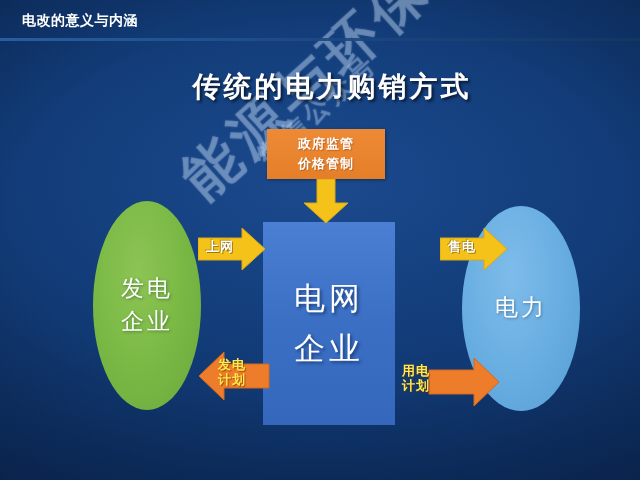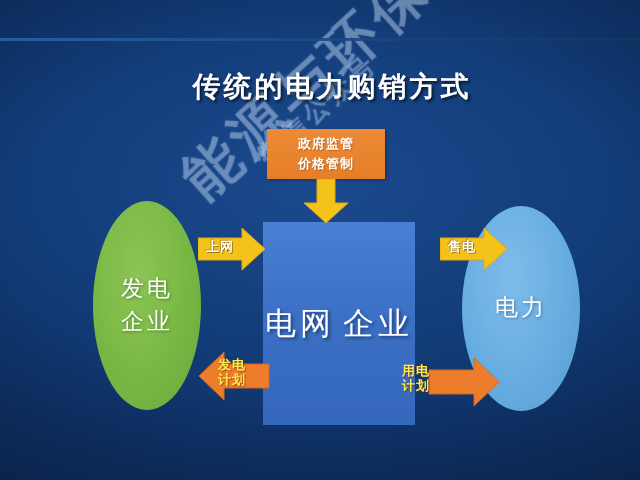--- a/index.html
+++ b/index.html
@@ -123,25 +123,25 @@
     position: absolute;
     left: 303px; top: 179px;
     width: 46px; height: 45px;
     z-index: 5;
   }
 
   
   .grid-box {
     position: absolute;
     left: 263px; top: 222px;
-    width: 152px; height: 203px;
+    width: 132px; height: 203px;
     background: linear-gradient(180deg, #4a7fd4 0%, #3a6fc4 50%, #3568bd 100%);
     z-index: 4;
     display: flex;
-    flex-direction: row;
+    flex-direction: column;
     align-items: center;
     justify-content: center;
     gap: 8px;
   }
   .grid-box span {
     font-family: "Liberation Serif", serif;
     font-size: 31px;
     color: #ffffff;
     line-height: 1.35;
     letter-spacing: 4px;
@@ -214,20 +214,21 @@
   .f-useplan{ left: 396px; top: 356px; padding-left: 32px; }
   .f-useplan .flow-label { left: 6px; top: 8px; width: 46px; }
 </style>
 </head>
 <body>
 
 <div id="slide">
 
   <div class="hdr-band"></div>
   <div class="hdr-rule"></div>
+  <div class="hdr-title">电改的意义与内涵</div>
 
   <div class="wm wm-main">能源与环保</div>
   <div class="wm wm-sub">微信公众号</div>
 
   <div class="main-title">传统的电力购销方式</div>
 
   <div class="reg-box">
     <span>政府监管</span>
     <span>价格管制</span>
   </div>

